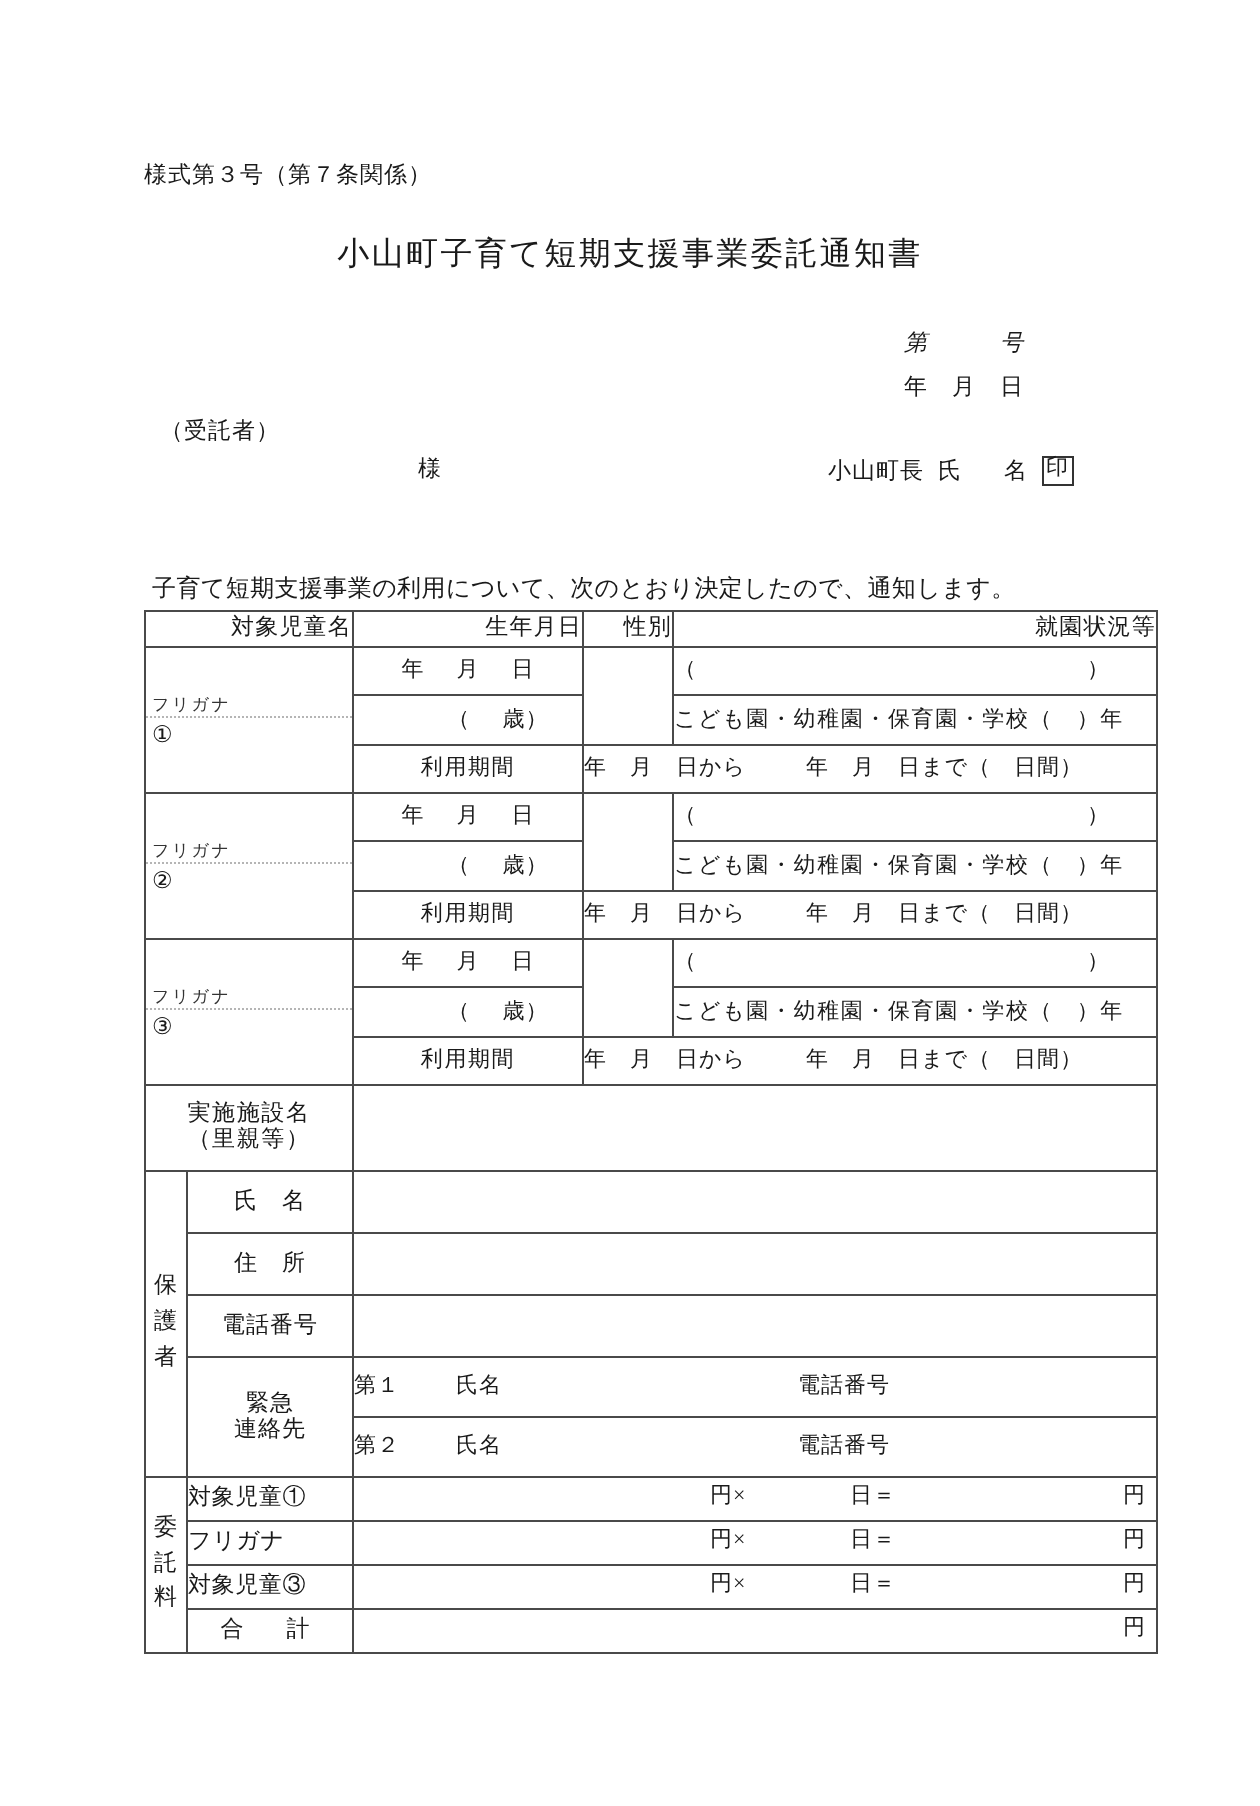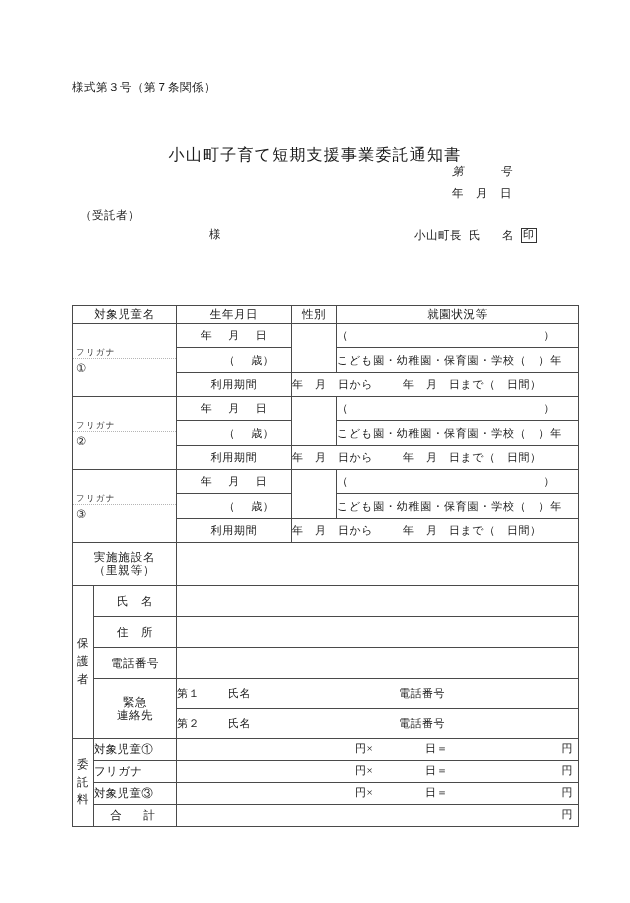--- a/index.html
+++ b/index.html
@@ -26,21 +26,21 @@
   .form-no {
     position: absolute;
     left: 72px;
     top: 80px;
     font-size: 11.5px;
     letter-spacing: 0.5px;
     white-space: nowrap;
   }
   .doc-title {
     position: absolute;
-    left: 0; top: 145px;
+    left: 0; top: 117px;
     width: 630px;
     text-align: center;
     font-size: 16px;
     letter-spacing: 1.2px;
     white-space: nowrap;
   }
   .doc-number {
     position: absolute;
     left: 452px;
     top: 164px;
@@ -112,21 +112,21 @@
     table-layout: fixed;
     font-size: 11px;
   }
   .main-table td {
     border: 1px solid #4a4a4a;
     padding: 0;
     vertical-align: middle;
     line-height: 1.1;
   }
   .hd {
-    text-align: center;
+    text-align: right;
     font-size: 11.5px;
     height: 17px;
     letter-spacing: 0.6px;
   }
 
   
   .namecell {
     height: 72px;
     vertical-align: top;
     position: relative;
@@ -252,20 +252,21 @@
   <div class="recipient-label">（受託者）</div>
   <div class="recipient-sama">様</div>
 
   <div class="issuer">
     <span class="issuer-name">小山町長</span>
     <span class="issuer-shi">氏</span>
     <span class="issuer-mei">名</span>
     <span class="seal-box">印</span>
   </div>
 
+  <div class="intro">子育て短期支援事業の利用について、次のとおり決定したので、通知します。</div>
 
   <table class="main-table">
     <colgroup>
       <col style="width:21px">
       <col style="width:83px">
       <col style="width:115px">
       <col style="width:45px">
       <col style="width:242px">
     </colgroup>
     <tbody>

